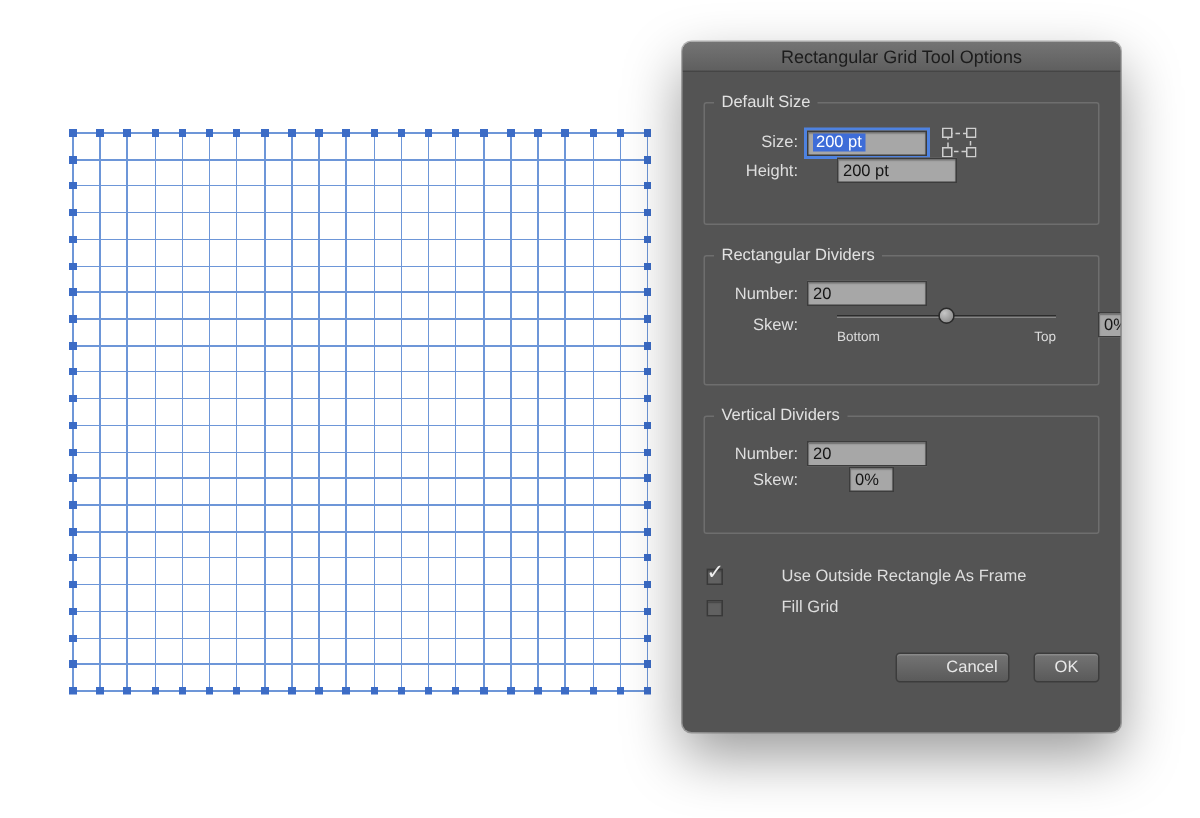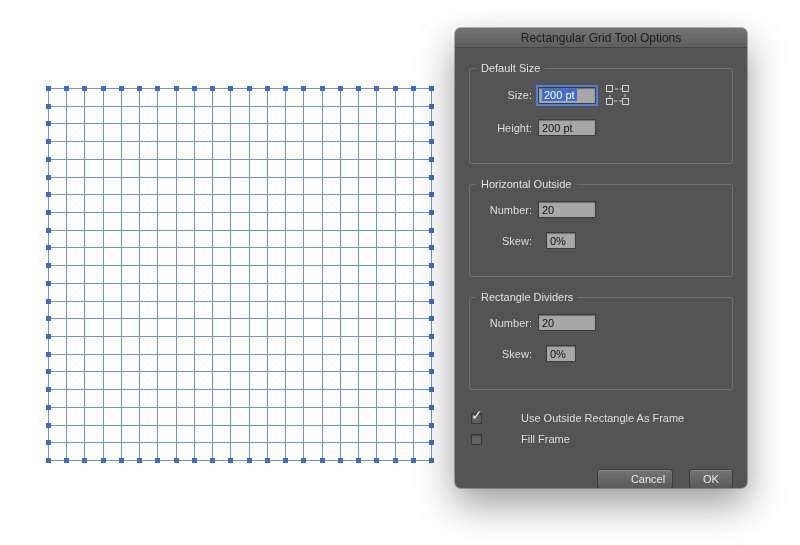--- a/index.html
+++ b/index.html
@@ -28,24 +28,24 @@
   }
   .group {
     position:relative; border:1px solid #6e6e6e; border-radius:2px;
     margin:20px 14px 0; padding:16px 10px 27px;
   }
   .legend {
     position:absolute; top:-7px; left:6px; background:#545454;
     padding:0 5px; color:#e2e2e2; font-size:11px;
   }
   .row { display:flex; align-items:center; }
-  .row + .row { margin-top:14px; }
+  .row + .row { margin-top:0;gap:20px; }
   .lbl { width:52px; text-align:right; color:#dedede; margin-right:6px; flex:none; }
   .field {
-    width:58px; height:17px; background:#a7a7a7; border:1px solid #3c3c3c;
+    width:80px; height:17px; background:#a7a7a7; border:1px solid #3c3c3c;
     color:#161616; display:flex; align-items:center; padding:0 3px; flex:none;
     box-shadow:inset 0 1px 1px rgba(0,0,0,.35);
   }
   .field.focused { box-shadow:inset 0 1px 1px rgba(0,0,0,.35), 0 0 0 2px #4e82e0; }
   .field .sel { background:#3e6dd8; color:#ffffff; padding:0 2px; }
   .field.small { width:30px; margin-left:8px; }
   .tool-icon { margin-left:10px; display:flex; align-items:center; }
 
   
   .slider-wrap { width:146px; flex:none; }
@@ -249,37 +249,47 @@
     </div>
     <div class="row">
       <span class="lbl">Height:</span>
       <div class="field">
         <span>200 pt</span>
       </div>
     </div>
   </div>
 
   <div class="group">
-    <span class="legend">Horizontal Outside</span>
+    <span class="legend">Rectangular Dividers</span>
     <div class="row">
       <span class="lbl">Number:</span>
       <div class="field">
         <span>20</span>
       </div>
     </div>
     <div class="row">
       <span class="lbl">Skew:</span>
+      <div class="slider-wrap">
+        <div class="slider">
+          <div class="track"></div>
+          <div class="thumb" style="left: 50%;"></div>
+        </div>
+        <div class="endlabels">
+          <span>Bottom</span>
+          <span>Top</span>
+        </div>
+      </div>
       <div class="field small">
         <span>0%</span>
       </div>
     </div>
   </div>
 
   <div class="group">
-    <span class="legend">Rectangle Dividers</span>
+    <span class="legend">Vertical Dividers</span>
     <div class="row">
       <span class="lbl">Number:</span>
       <div class="field">
         <span>20</span>
       </div>
     </div>
     <div class="row">
       <span class="lbl">Skew:</span>
       <div class="field small">
         <span>0%</span>
@@ -290,20 +300,20 @@
   <div class="cb-row">
     <span class="cb checked">
       <span class="checkmark">✓</span>
     </span>
     <span class="cb-label">Use Outside Rectangle As Frame</span>
   </div>
   <div class="cb-row">
     <span class="cb">
       
     </span>
-    <span class="cb-label">Fill Frame</span>
+    <span class="cb-label">Fill Grid</span>
   </div>
 
   <div class="btn-row">
     <button class="btn cancel">Cancel</button>
     <button class="btn ok">OK</button>
   </div>
 </div>
 
 </body></html>

